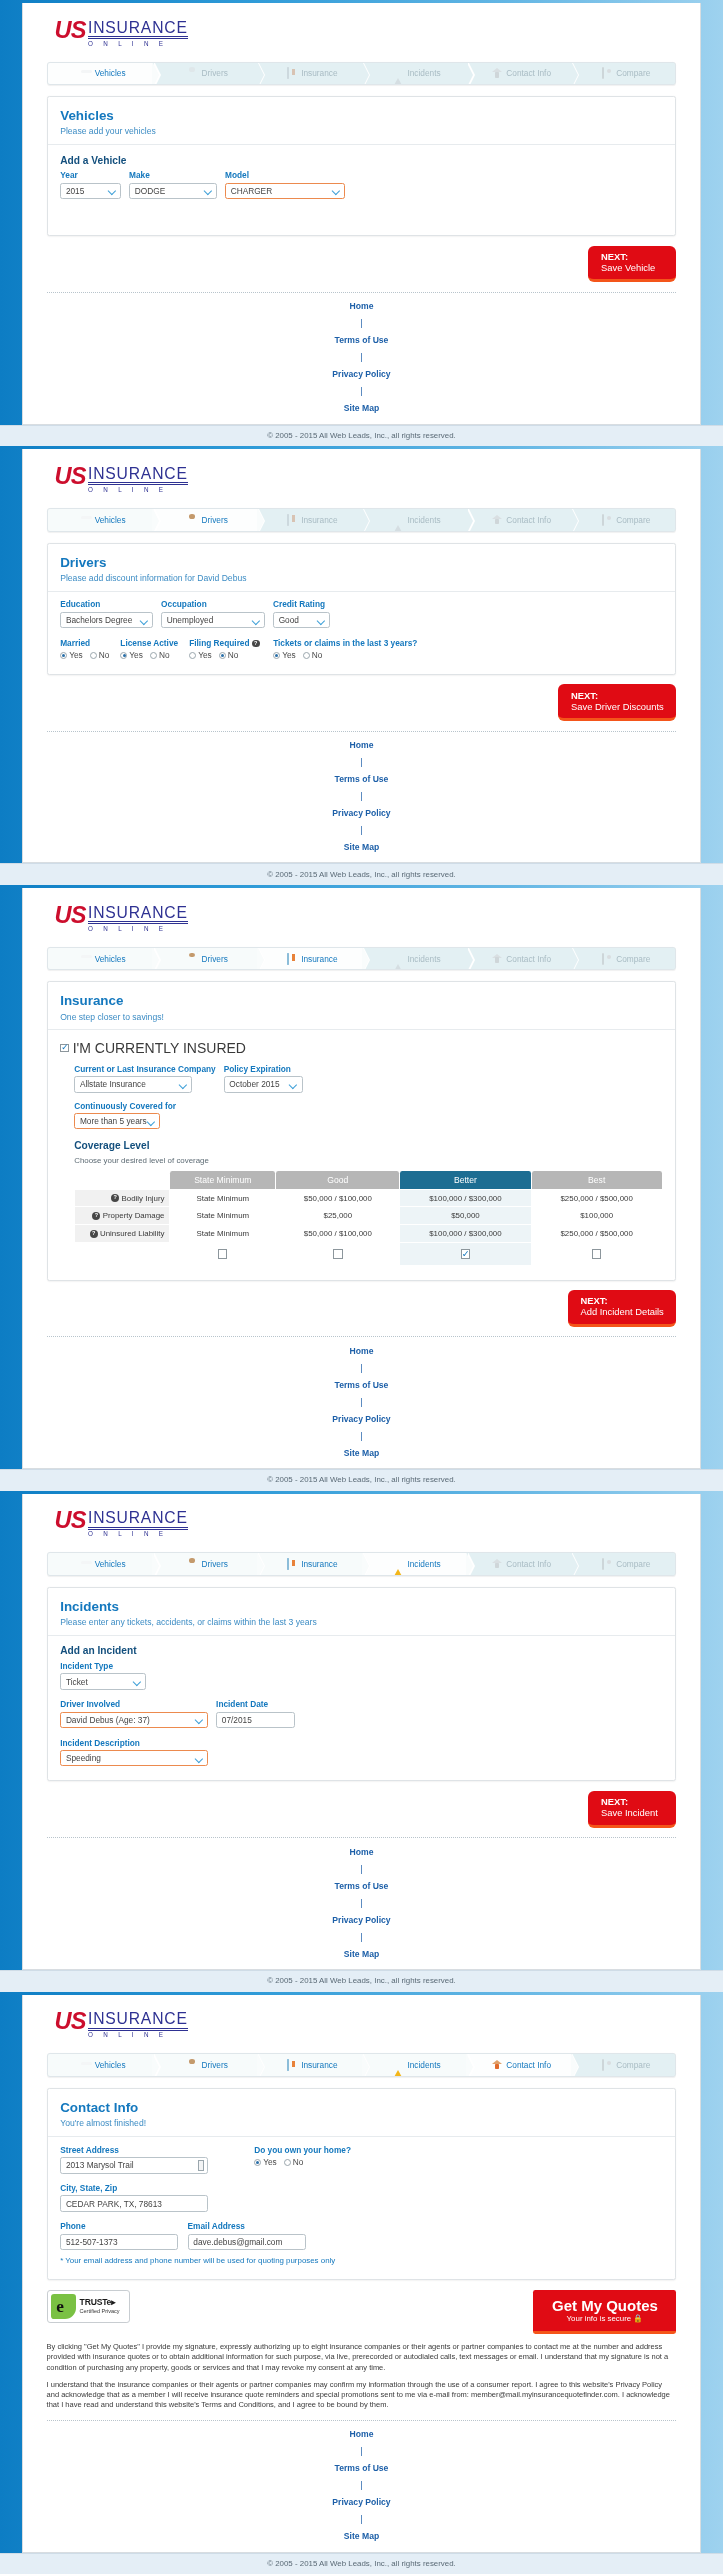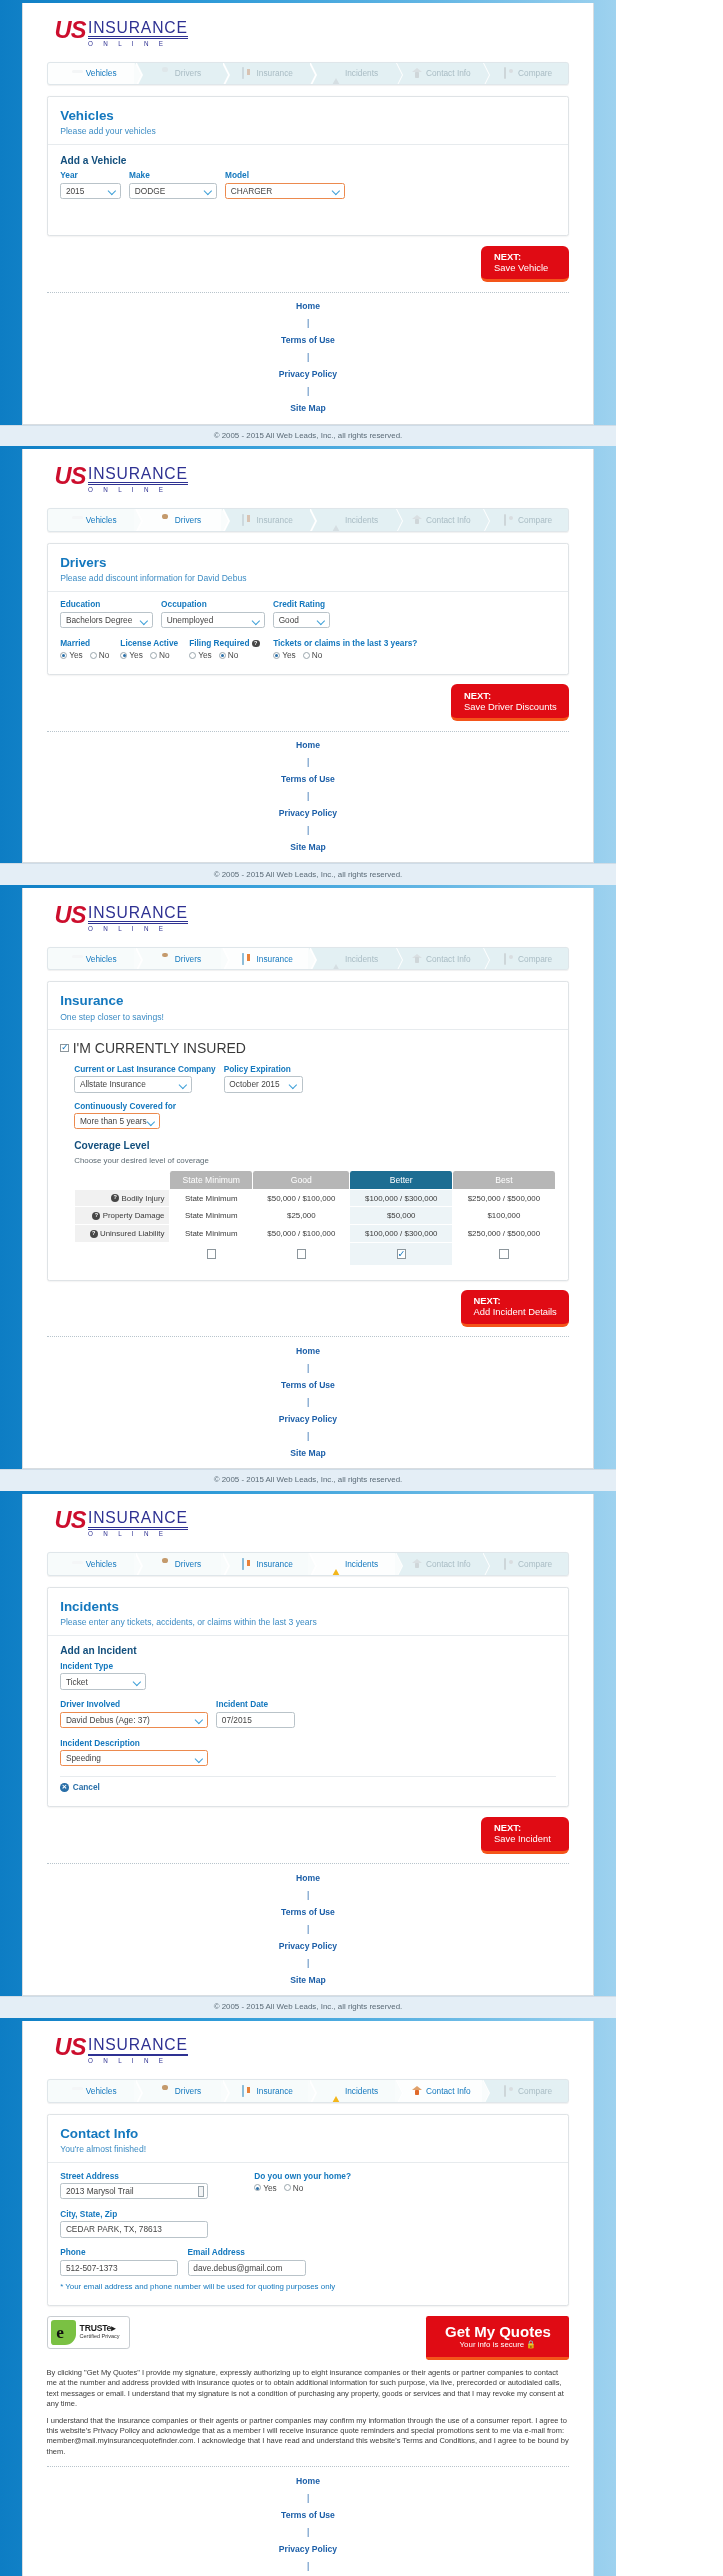--- a/index.html
+++ b/index.html
@@ -11,21 +11,21 @@
     font-size: 8.6px;
     color: #333;
   }
   .page {
     width: 723px;
     position: relative;
   }
   
   .shot {
     position: relative;
-    width: 616px;
+    width: 723px;
     background: linear-gradient(90deg,#0d7dc4 0%, #2f9bd8 35%, #63b6e4 70%, #9ed2ef 100%);
     padding: 3.1px 0 0 0;
     overflow: hidden;
   }
   .shot-inner {
     margin-left: 22px;
     margin-right: 22px;
     background: #ffffff;
     border: 0.8px solid #d8dde1;
     border-top: none;
@@ -655,24 +655,20 @@
                 <div class="fld-label">Incident Date</div>
                 <div class="txt" style="width:79px">07/2015</div>
               </div>
             </div>
 
             <div style="margin-top:9.4px">
               <div class="fld-label">Incident Description</div>
               <div class="sel hl" style="width:148px">Speeding</div>
             </div>
 
-            <div class="cancel">
-              <span class="xcircle">✕</span>
-              <span>Cancel</span>
-            </div>
           </div>
         </div>
 
         <div class="next-wrap">
           <div class="next-btn">
             <div class="l1">NEXT:</div>
             <div class="l2">Save Incident</div>
           </div>
         </div>
 

